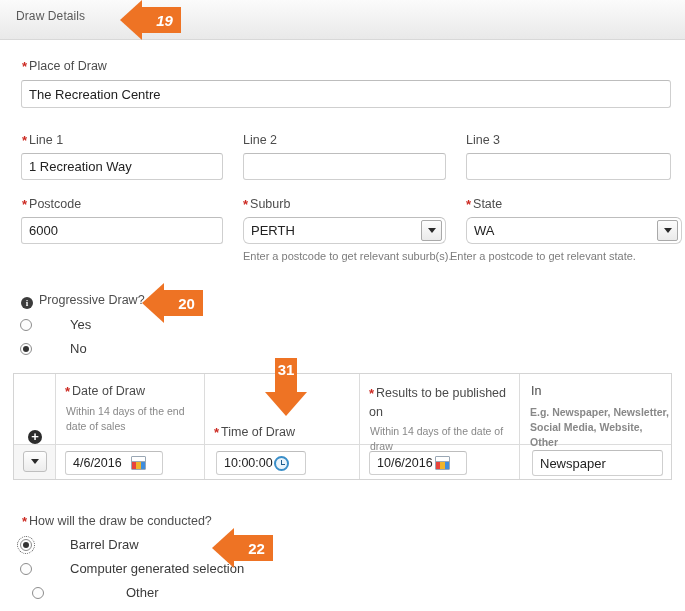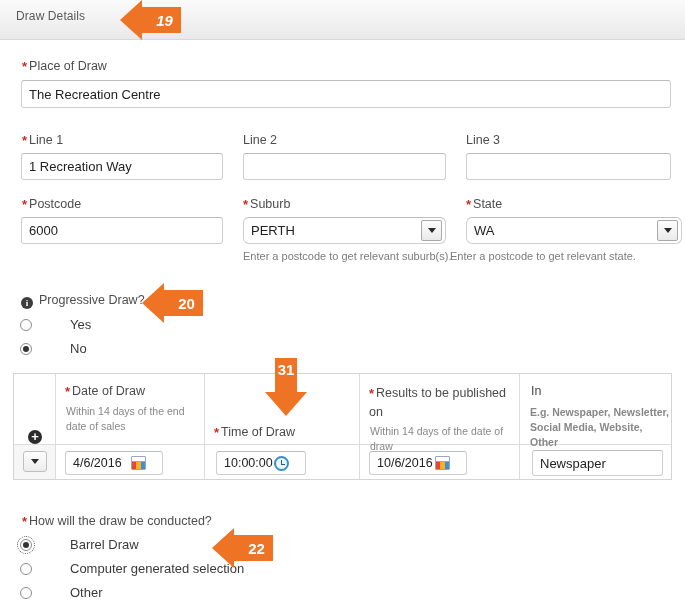--- a/index.html
+++ b/index.html
@@ -451,21 +451,21 @@
 </div>
 
 <div class="radio-row" style="left:20px; top:537px;">
   <span class="radio on focus"></span>
   <span class="lbl">Barrel Draw</span>
 </div>
 <div class="radio-row" style="left:20px; top:561px;">
   <span class="radio"></span>
   <span class="lbl">Computer generated selection</span>
 </div>
-<div class="radio-row" style="left:20px; top:585px;">
+<div class="radio-row" style="left:32px; top:585px;gap:44px;">
   <span class="radio"></span>
   <span class="lbl">Other</span>
 </div>
 
 <div class="callout left" style="left:120px; top:0px; width:62px; height:32px;font-style:italic;">
   <div class="head" style="top:0px;"></div>
   <div class="tail" style="width:40px;"></div>
   <div class="badge" style="left:28px; top:7px; width:33px; height:26px;">19</div>
 </div>
 

